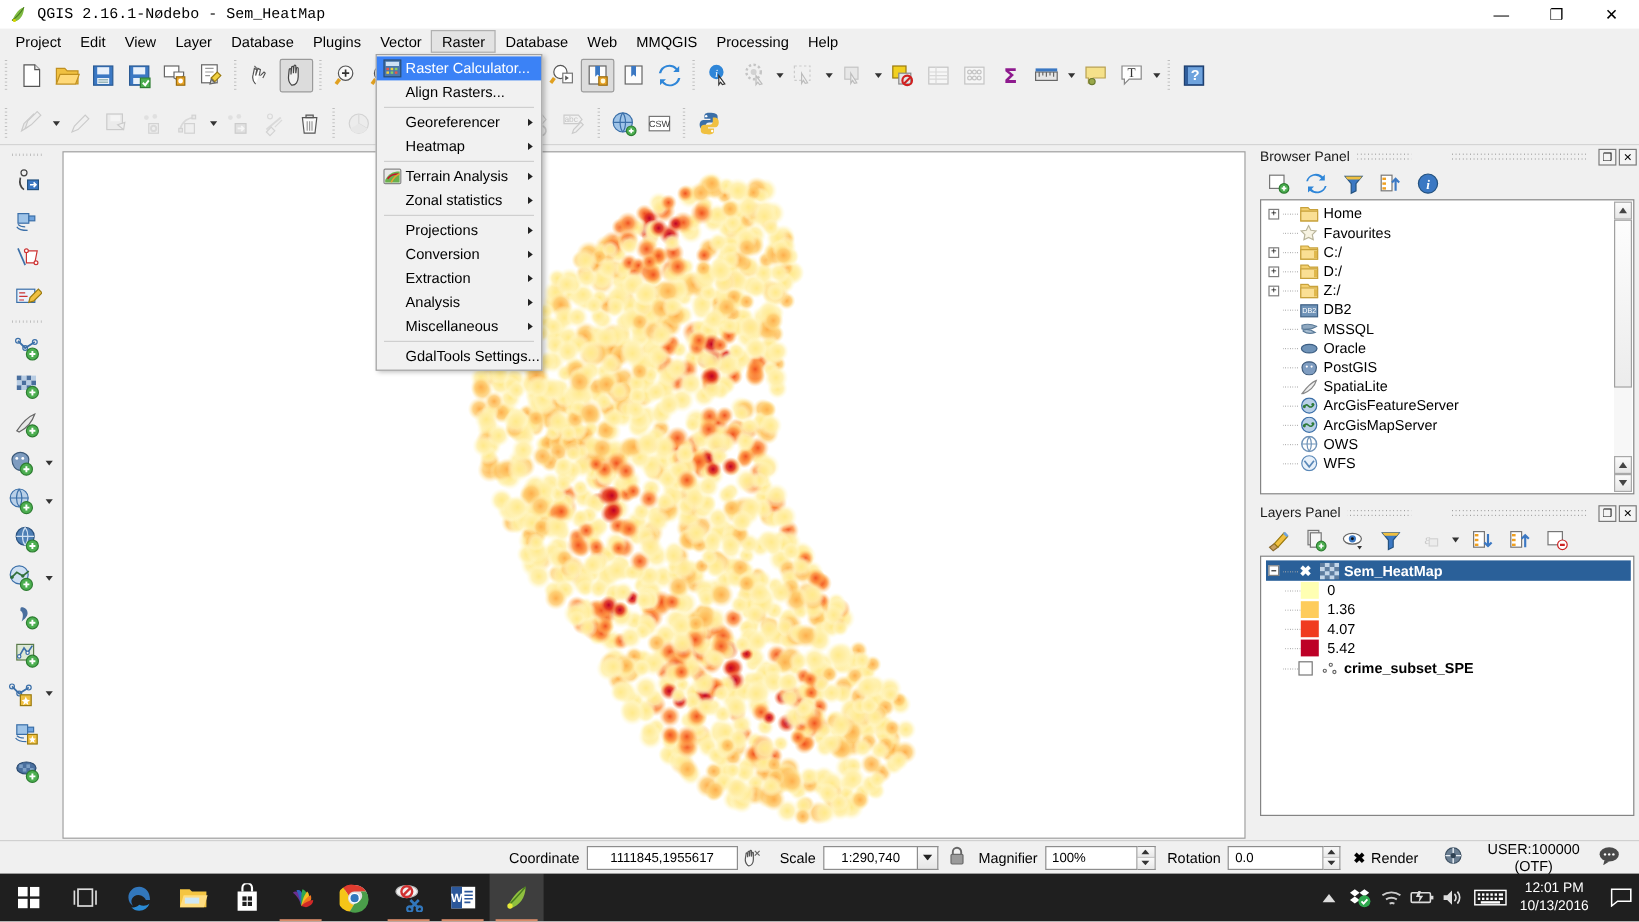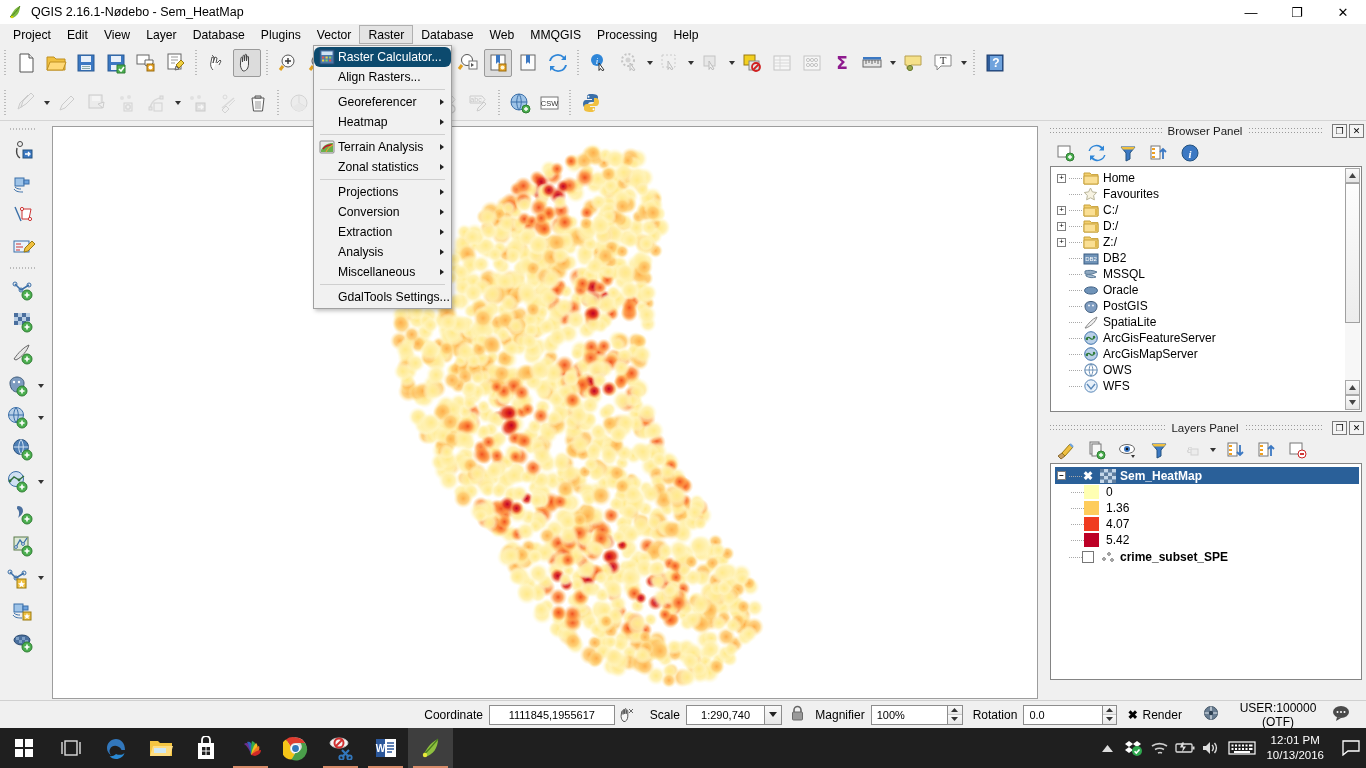--- a/index.html
+++ b/index.html
@@ -13,21 +13,21 @@
   #app { position: relative; width: 1366px; height: 768px; }
 
   
   .titlebar {
     position: absolute; left: 0; top: 0; width: 1366px; height: 24px;
     background: #ffffff; display: flex; align-items: center;
   }
   .titlebar .tb-icon { margin-left: 8px; width: 16px; height: 16px; }
   .titlebar .tb-text {
     margin-left: 7px; font-size: 12.5px; color: #000;
-    font-family: Liberation Sans, sans-serif;
+    font-family: Liberation Mono, monospace;
   }
   .winbtns { position: absolute; right: 0; top: 0; height: 24px; display: flex; }
   .winbtn {
     width: 46px; height: 24px; display: flex; align-items: center; justify-content: center;
     font-size: 13px; color: #000; font-family: "Liberation Sans", sans-serif;
   }
 
   
   .menubar {
     position: absolute; left: 0; top: 24px; width: 1366px; height: 21px;
@@ -95,21 +95,21 @@
   .canvas {
     width: 986px; height: 573px; background: #ffffff;
     border: 1px solid #9d9d9d; position: relative; overflow: hidden;
   }
   .heat { position: absolute; left: 0; top: 0; width: 100%; height: 100%; }
 
   
   .dock { position: absolute; left: 1044px; top: 122px; width: 322px; height: 574px; background: #f0f0f0; }
   .panel { width: 322px; background: #f0f0f0; }
   .panel-title {
-    height: 18px; display: flex; align-items: center; justify-content: center;
+    height: 18px; display: flex; align-items: center; 
     position: relative; font-size: 11.5px; color: #1a1a1a;
   }
   .panel-title .grip-l, .panel-title .grip-r {
     position: absolute; top: 5px; height: 8px;
     background-image: repeating-linear-gradient(to right, #9a9a9a 0 1px, transparent 1px 3px),
                       repeating-linear-gradient(to right, #9a9a9a 0 1px, transparent 1px 3px);
     background-size: 3px 1px; background-repeat: repeat-x;
     background-position: 0 1px, 0 5px;
   }
   .panel-title .grip-l { left: 6px; right: auto; }
@@ -204,21 +204,21 @@
   
   .dropdown {
     position: absolute; left: 313px; top: 45px; width: 139px;
     background: #f1f1f1; border: 1px solid #a0a0a0; z-index: 50;
     box-shadow: 2px 2px 4px rgba(0,0,0,0.25); padding: 1px 0;
   }
   .ditem {
     height: 20px; display: flex; align-items: center; font-size: 12.2px; color: #000;
     padding-left: 2px; position: relative;
   }
-  .ditem.hl { background: #0c4a6e; color: #fff; border-radius: 6px; }
+  .ditem.hl { background: #3b82f6; color: #fff; }
   .ditem .dicon { width: 22px; height: 18px; display: flex; align-items: center; justify-content: center; flex: none; }
   .ditem .dlabel { flex: 1; }
   .ditem .darrow {
     width: 0; height: 0; margin-right: 7px;
     border-top: 3.5px solid transparent; border-bottom: 3.5px solid transparent;
     border-left: 4.5px solid #222;
   }
   .dsep { height: 1px; background: #cfcfcf; margin: 2px 6px; }
 </style>
 </head>

